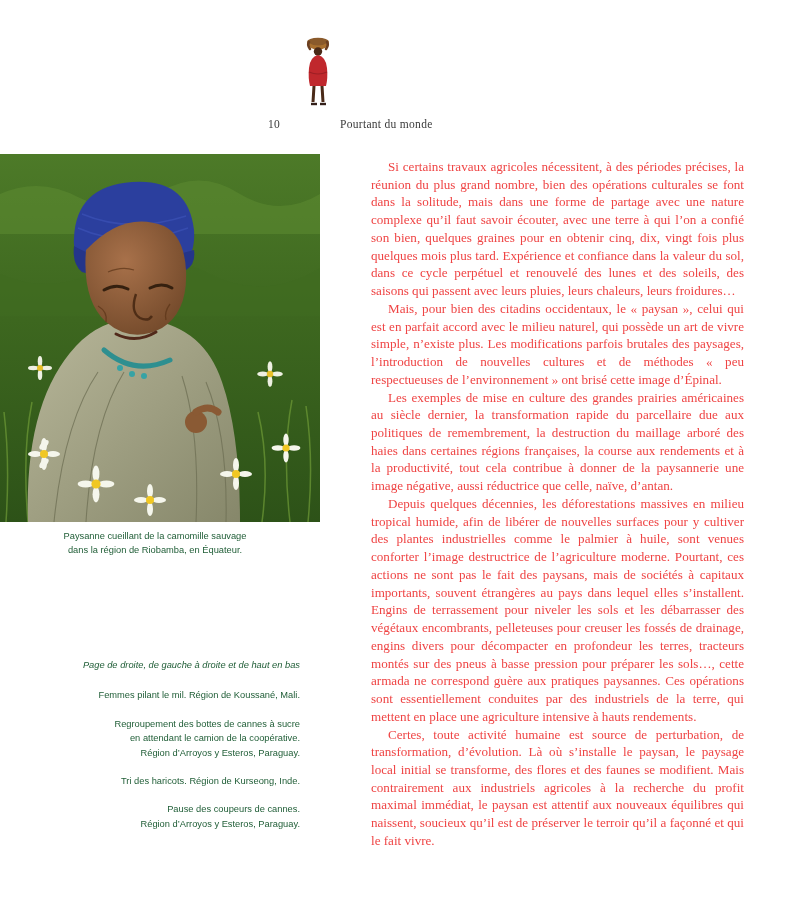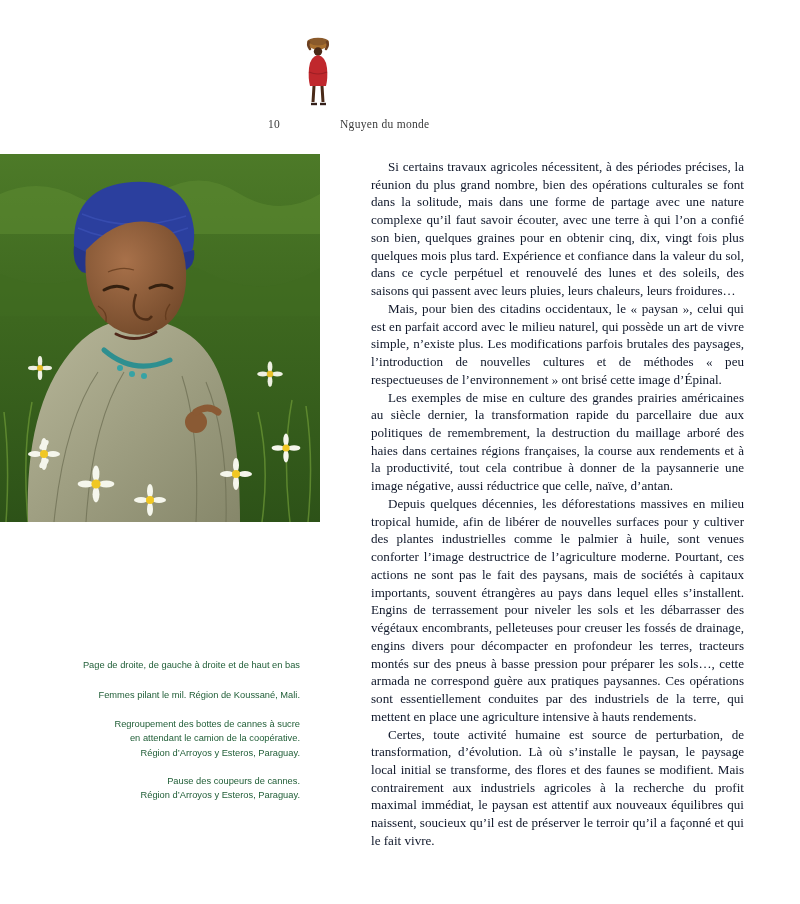--- a/index.html
+++ b/index.html
@@ -85,39 +85,40 @@
     left: 0;
     top: 504px;
     width: 300px;
     text-align: right;
     font-family: "Liberation Sans", sans-serif;
     font-size: 9.3px;
     line-height: 1.55;
     color: #1f5d36;
   }
   .credits .lead {
+    font-style: italic;
     display: block;
     margin-bottom: 16px;
   }
   .credits .grp {
     display: block;
     margin-top: 14px;
   }
   .credits .grp:first-of-type { margin-top: 0; }
 
   
   .right-col {
     position: absolute;
     left: 371px;
     top: 158px;
     width: 373px;
     font-size: 13.1px;
     line-height: 1.355;
     text-align: justify;
-    color: #0f172a;
+    color: #ef4444;
     hyphens: auto;
   }
   .right-col p {
     margin: 0;
     text-indent: 17px;
   }
   .right-col p.first { text-indent: 17px; }
 </style>
 </head>
 <body>
@@ -141,21 +142,21 @@
         <path d="M13 36 q9 4 18 0" stroke="#9d1f24" stroke-width="1.2" fill="none"></path>
 
         <path d="M18 50 l-1 16" stroke="#4a2a18" stroke-width="3" fill="none"></path>
         <path d="M26 50 l1 16" stroke="#4a2a18" stroke-width="3" fill="none"></path>
         <path d="M15 68 l6 0" stroke="#33201a" stroke-width="2.4" fill="none"></path>
         <path d="M24 68 l6 0" stroke="#33201a" stroke-width="2.4" fill="none"></path>
       </svg>
     </div>
 
     <div class="folio">10</div>
-    <div class="running-head">Nguyen du monde</div>
+    <div class="running-head">Pourtant du monde</div>
   </div>
 
   <div class="left-col">
 
     <div class="photo">
       <svg width="320" height="368" viewBox="0 0 320 368">
         <defs>
           <linearGradient id="bgGreen" x1="0" y1="0" x2="0" y2="1">
             <stop offset="0" stop-color="#4d7a28"></stop>
             <stop offset="0.45" stop-color="#3d671f"></stop>
@@ -289,25 +290,30 @@
                 <ellipse cx="9" cy="0" rx="7" ry="3"></ellipse>
               <ellipse cx="0" cy="9" rx="3" ry="7"></ellipse>
                 <ellipse cx="-9" cy="0" rx="7" ry="3"></ellipse>
             </g>
             <circle cx="0" cy="0" r="4" fill="#e8c02a"></circle>
           </g>
         </g>
       </svg>
     </div>
 
+    <div class="photo-caption">
+      <span>Paysanne cueillant de la camomille sauvage</span><br>
+      <span>dans la région de Riobamba, en Équateur.</span>
+    </div>
 
     <div class="credits">
       <span class="lead">Page de droite, de gauche à droite et de haut en bas</span>
       <span class="grp">Femmes pilant le mil. Région de Koussané, Mali.</span>
       <span class="grp">Regroupement des bottes de cannes à sucre<br>en attendant le camion de la coopérative.<br>Région d’Arroyos y Esteros, Paraguay.</span>
+      <span class="grp">Tri des haricots. Région de Kurseong, Inde.</span>
       <span class="grp">Pause des coupeurs de cannes.<br>Région d’Arroyos y Esteros, Paraguay.</span>
     </div>
   </div>
 
   <div class="right-col">
     <p class="first">Si certains travaux agricoles nécessitent, à des périodes précises, la réunion du plus grand nombre, bien des opérations culturales se font dans la solitude, mais dans une forme de partage avec une nature complexe qu’il faut savoir écouter, avec une terre à qui l’on a confié son bien, quelques graines pour en obtenir cinq, dix, vingt fois plus quelques mois plus tard. Expérience et confiance dans la valeur du sol, dans ce cycle perpétuel et renouvelé des lunes et des soleils, des saisons qui passent avec leurs pluies, leurs chaleurs, leurs froidures…</p>
     <p>Mais, pour bien des citadins occidentaux, le « paysan », celui qui est en parfait accord avec le milieu naturel, qui possède un art de vivre simple, n’existe plus. Les modifications parfois brutales des paysages, l’introduction de nouvelles cultures et de méthodes « peu respectueuses de l’environnement » ont brisé cette image d’Épinal.</p>
     <p>Les exemples de mise en culture des grandes prairies américaines au siècle dernier, la transformation rapide du parcellaire due aux politiques de remembrement, la destruction du maillage arboré des haies dans certaines régions françaises, la course aux rendements et à la productivité, tout cela contribue à donner de la paysannerie une image négative, aussi réductrice que celle, naïve, d’antan.</p>
     <p>Depuis quelques décennies, les déforestations massives en milieu tropical humide, afin de libérer de nouvelles surfaces pour y cultiver des plantes industrielles comme le palmier à huile, sont venues conforter l’image destructrice de l’agriculture moderne. Pourtant, ces actions ne sont pas le fait des paysans, mais de sociétés à capitaux importants, souvent étrangères au pays dans lequel elles s’installent. Engins de terrassement pour niveler les sols et les débarrasser des végétaux encombrants, pelleteuses pour creuser les fossés de drainage, engins divers pour décompacter en profondeur les terres, tracteurs montés sur des pneus à basse pression pour préparer les sols…, cette armada ne correspond guère aux pratiques paysannes. Ces opérations sont essentiellement conduites par des industriels de la terre, qui mettent en place une agriculture intensive à hauts rendements.</p>
     <p>Certes, toute activité humaine est source de perturbation, de transformation, d’évolution. Là où s’installe le paysan, le paysage local initial se transforme, des flores et des faunes se modifient. Mais contrairement aux industriels agricoles à la recherche du profit maximal immédiat, le paysan est attentif aux nouveaux équilibres qui naissent, soucieux qu’il est de préserver le terroir qu’il a façonné et qui le fait vivre.</p>

